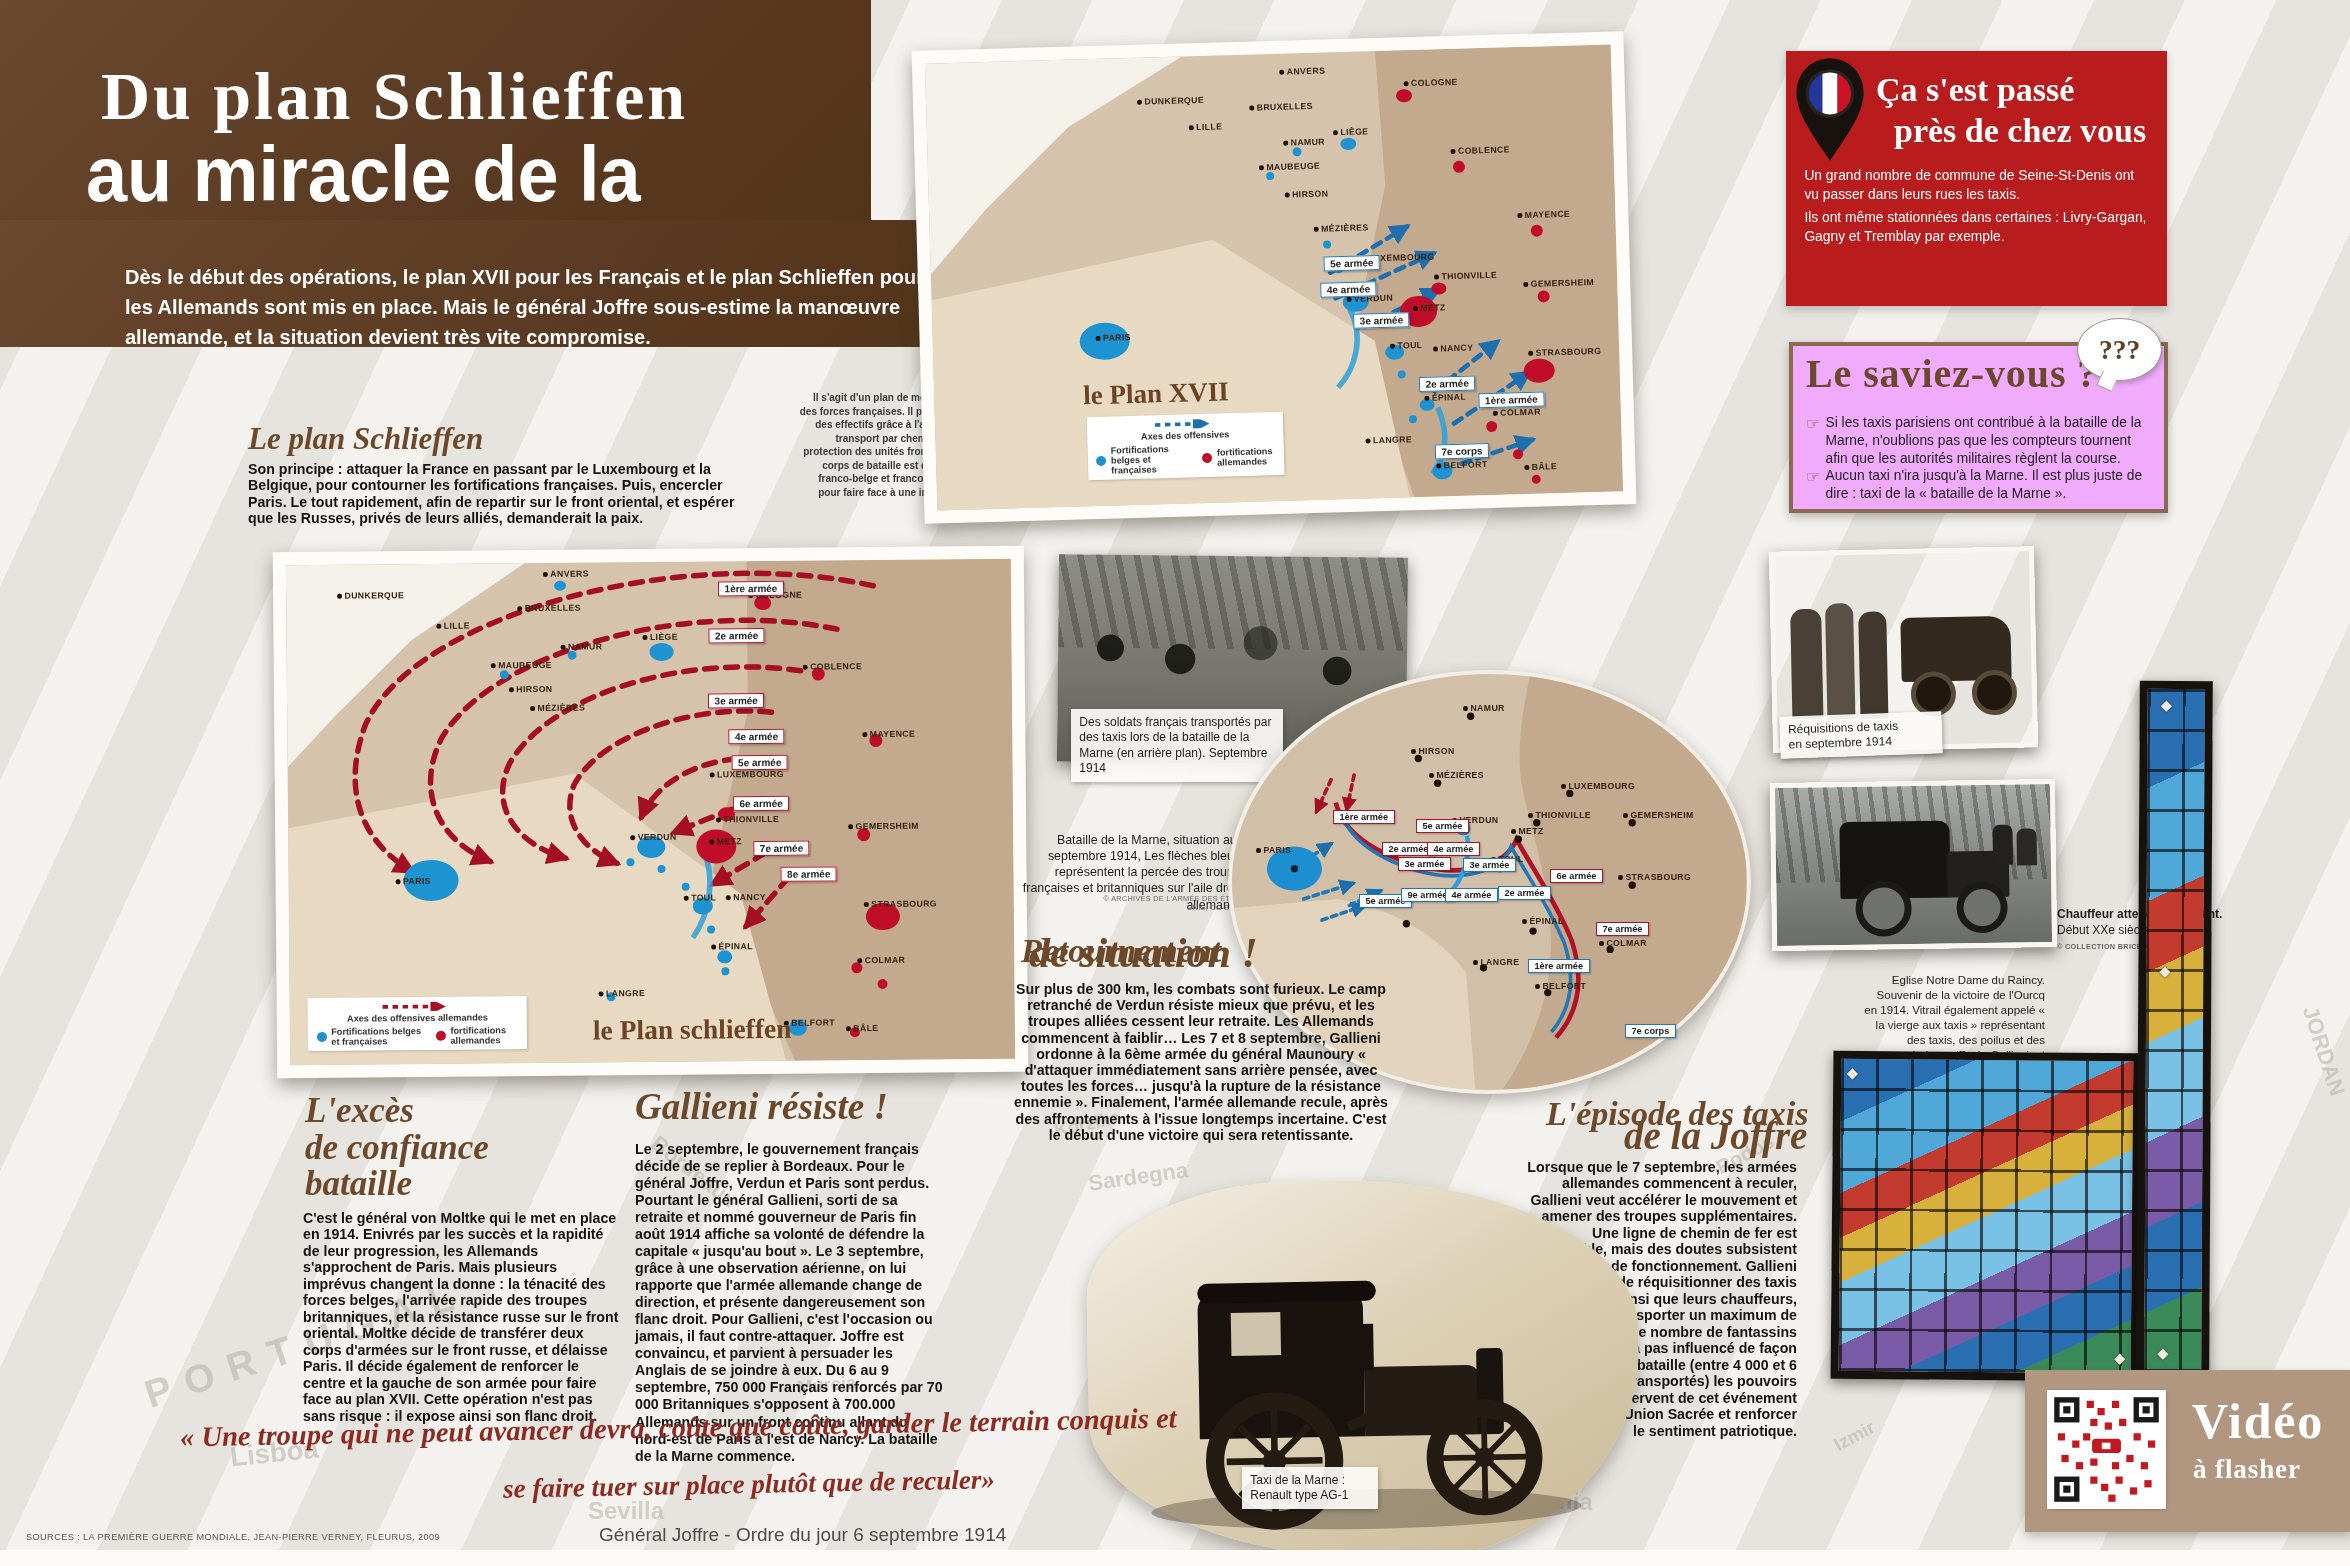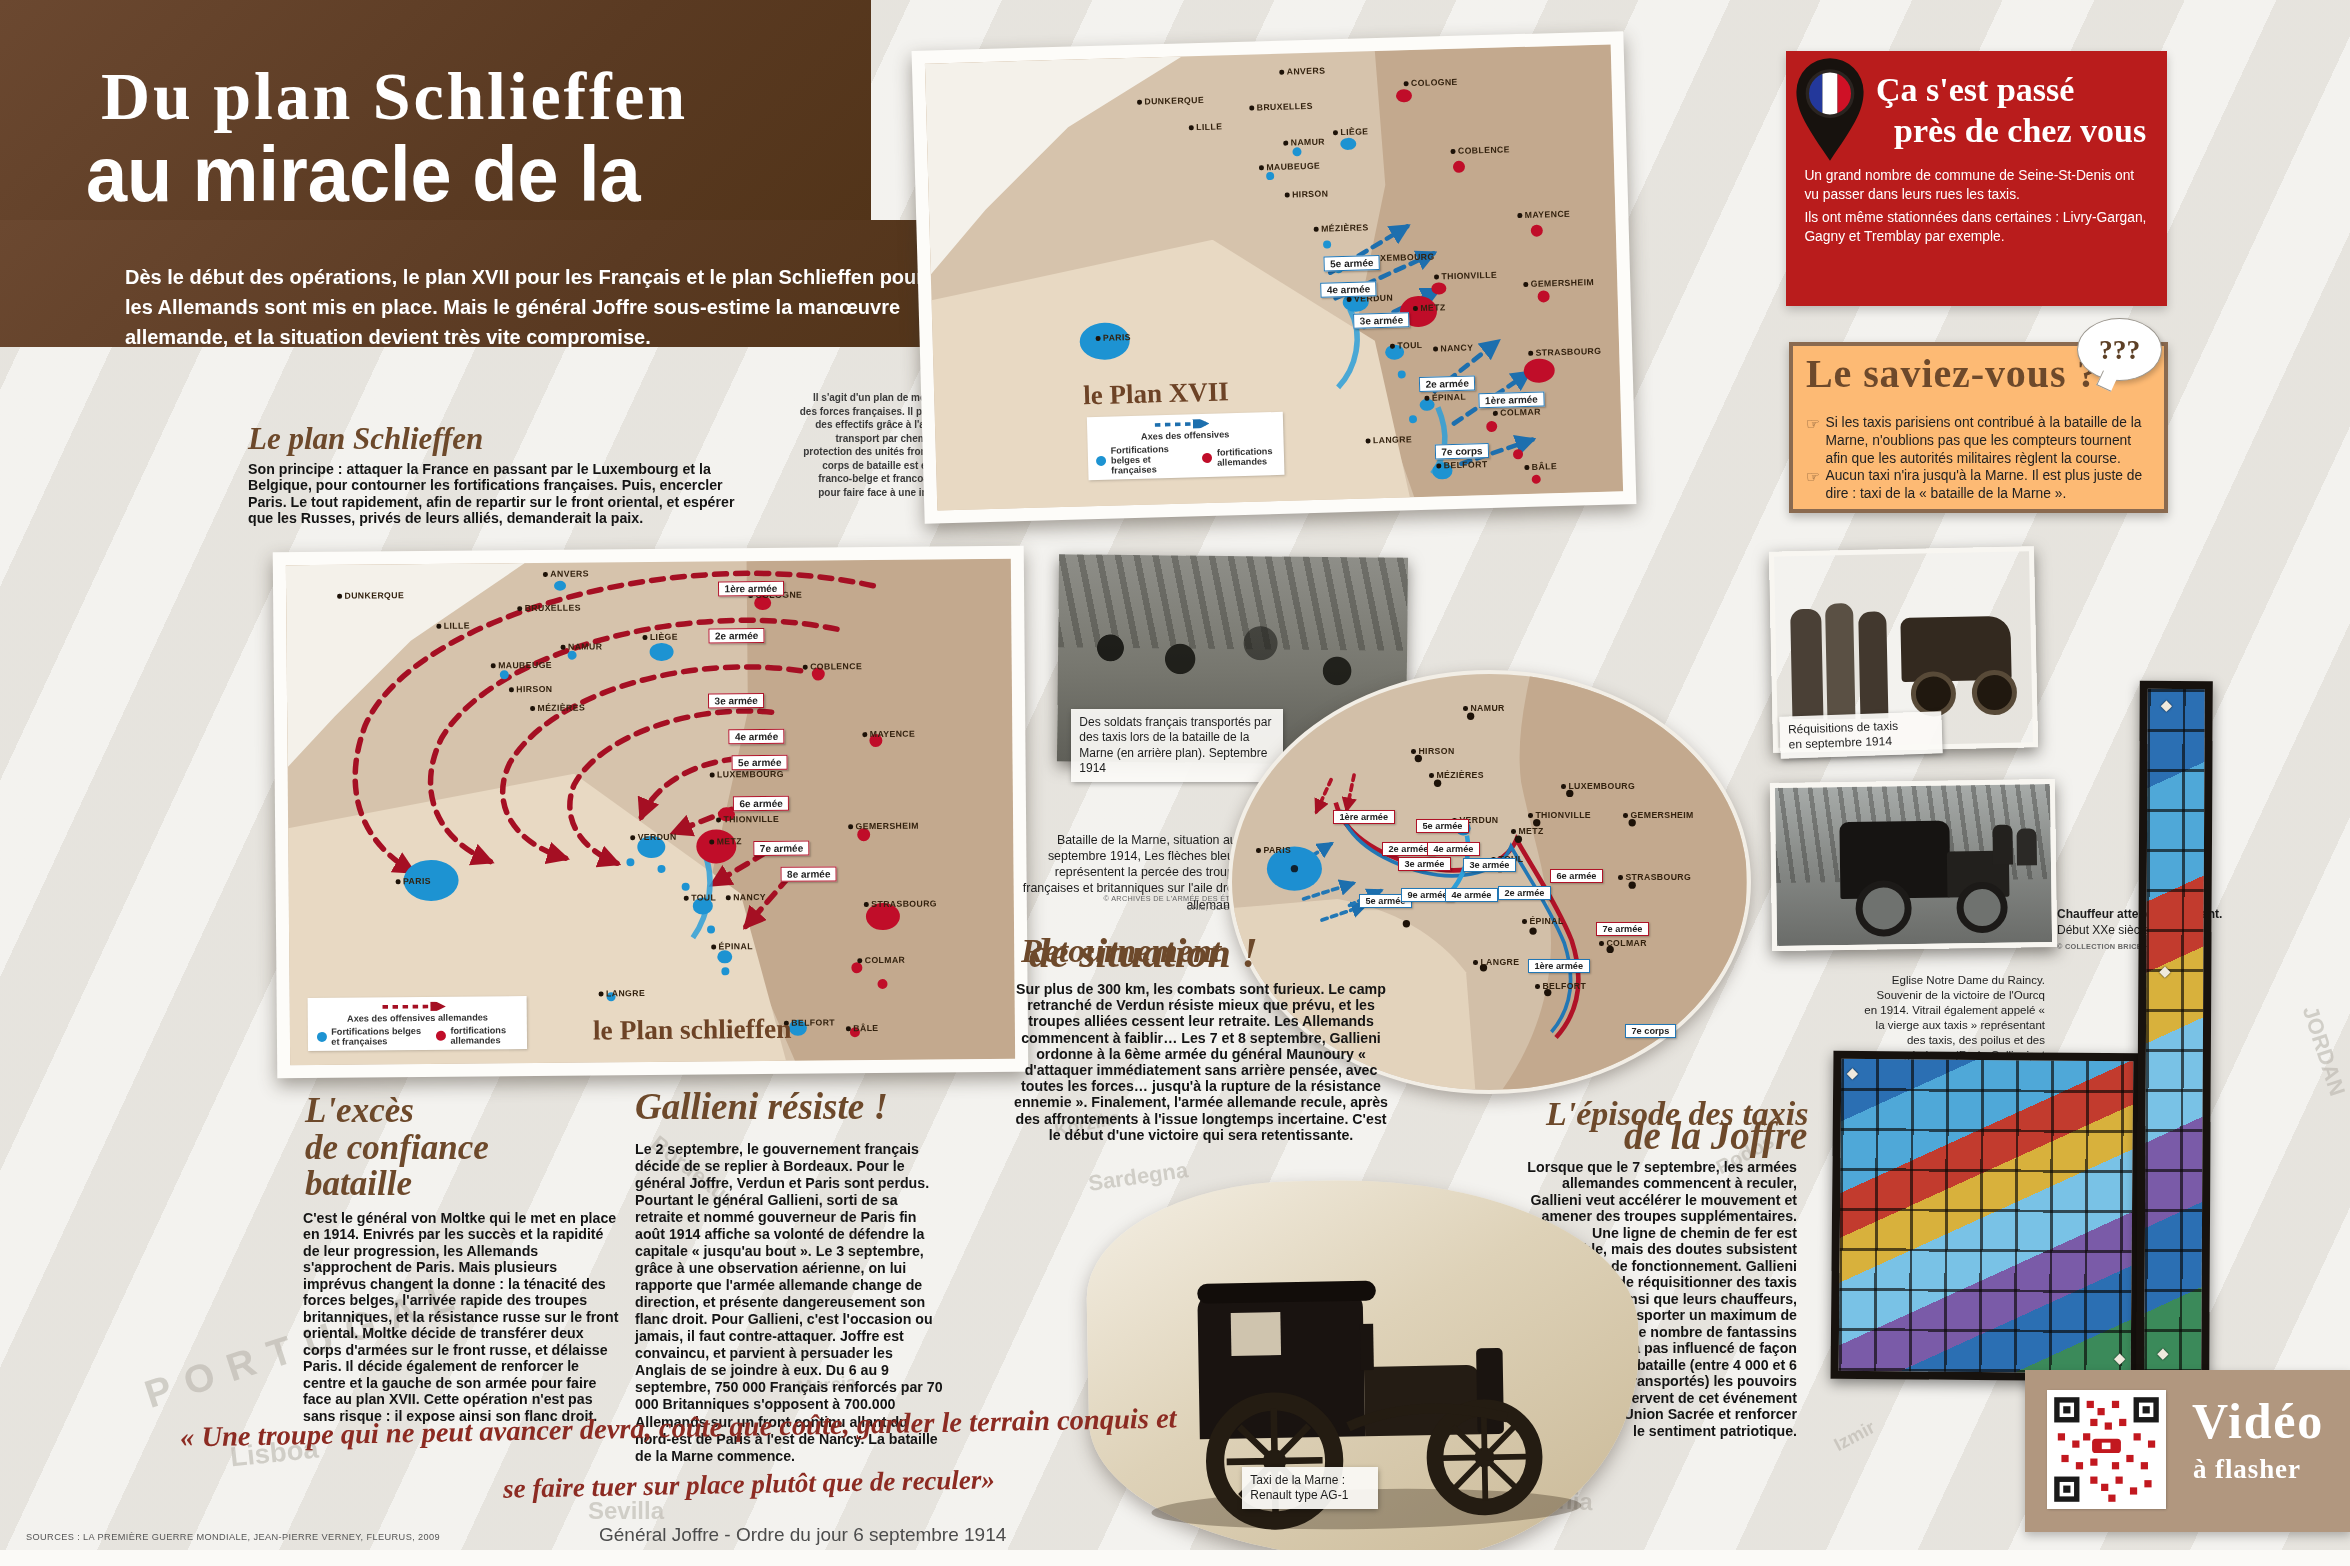--- a/index.html
+++ b/index.html
@@ -30,21 +30,21 @@
   .ab{border:1.4px solid #2277b5}
   .fb,.fr{position:absolute;border-radius:50%}
   .fb{background:#1d93d2}
   .fr{background:#c00d29}
   .map-title{position:absolute;font-family:"Liberation Serif",serif;font-weight:bold;color:#6d4326;white-space:nowrap}
   .legend{position:absolute;background:#fff;padding:4.6px 8.3px;font-size:9.2px;font-weight:bold;color:#333;box-shadow:0.9px 0.9px 2.8px rgba(0,0,0,.2)}
   .legend .lrow{display:flex;align-items:center;gap:4.6px;margin-top:2.8px}
   .ldot{width:10px;height:10px;border-radius:50%;flex:0 0 auto}
   
   .tanbox{position:absolute;background:#b91c1c;box-shadow:0 3.7px 9.2px rgba(0,0,0,.2)}
-  .whitebox{position:absolute;background:#fdba74;border:4.6px solid #8a6a50;box-shadow:0 3.7px 9.2px rgba(0,0,0,.25)}
+  .whitebox{position:absolute;background:#f0abfc;border:4.6px solid #8a6a50;box-shadow:0 3.7px 9.2px rgba(0,0,0,.25)}
   .boxtitle{font-family:"Liberation Serif",serif;font-weight:bold;color:#fff}
   .boxtxt{color:#fff;font-size:13.8px;line-height:1.35}
   .saviez-item{display:flex;gap:5.5px;font-size:13.8px;color:#222;line-height:1.3;margin-top:7.3px}
   .hand{color:#6d492b;font-size:15.6px;flex:0 0 auto}
   .bubble{position:absolute;background:#fff;border:1.8px solid #9a958d;border-radius:50%;display:flex;align-items:center;justify-content:center;font-family:"Liberation Serif",serif;font-weight:bold;color:#5d4026;box-shadow:1.8px 2.8px 5.5px rgba(0,0,0,.2)}
   
   .photo{position:absolute;box-shadow:0 5.5px 14.7px rgba(30,25,20,.5)}
   .framed{border:5.5px solid #f8f6f1}
   .capbox{position:absolute;background:rgba(251,250,246,.93);padding:5.5px 8.3px;font-size:12px;color:#1d1d1d;line-height:1.3;box-shadow:0.9px 1.8px 5.5px rgba(0,0,0,.35)}
   .plaincap{position:absolute;font-size:12px;color:#1d1d1d;line-height:1.3}

